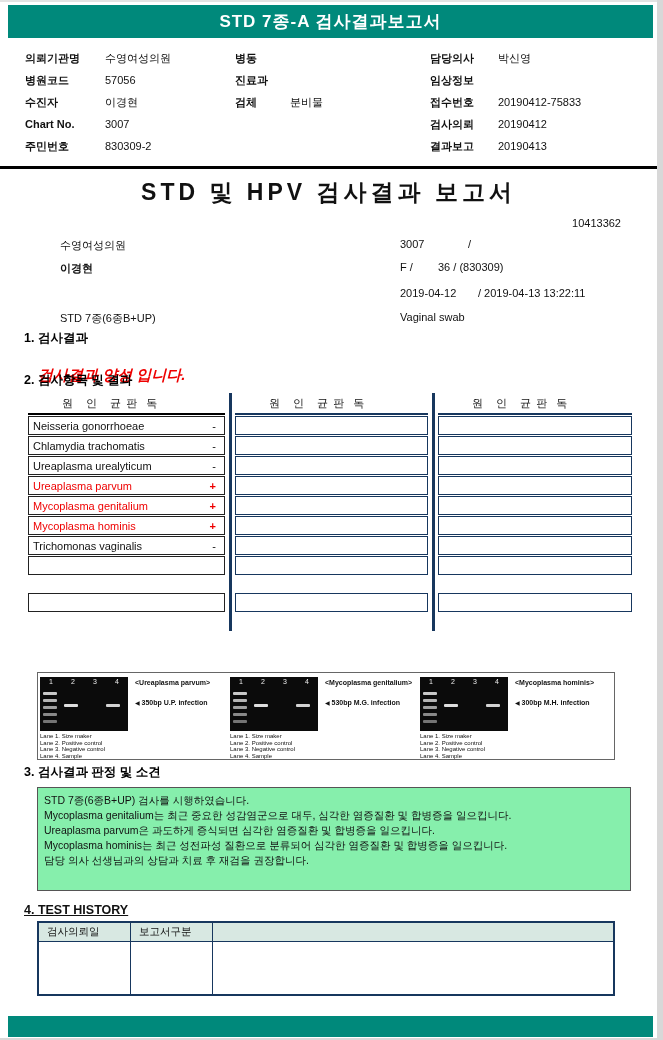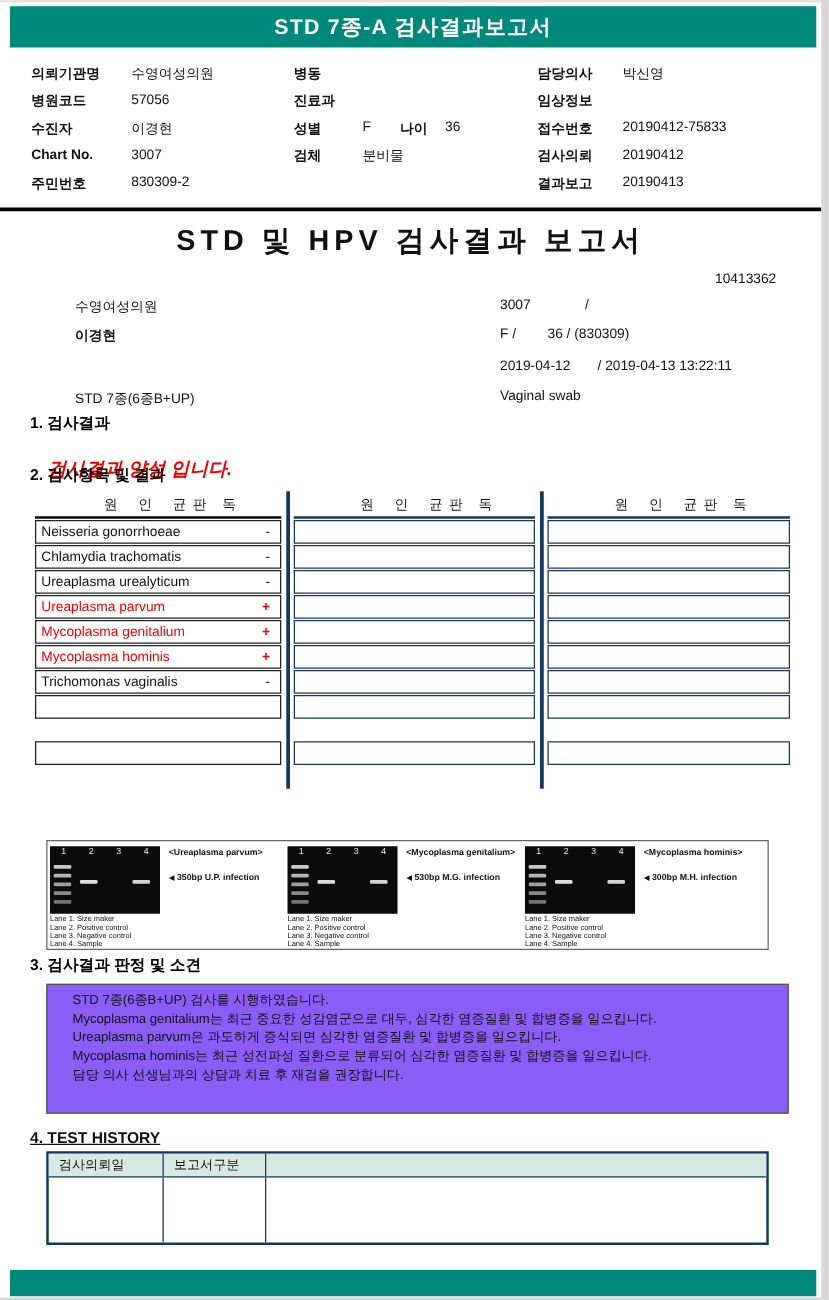--- a/index.html
+++ b/index.html
@@ -51,22 +51,22 @@
   .sec-heading{position:absolute;left:24px;font-size:12.5px;font-weight:bold;color:#000;}
   .sec1-heading{top:330px;}
   .sec1-result{position:absolute;top:366px;left:38px;font-size:15px;font-weight:bold;color:var(--red,#EE0000);font-style:italic;}
   .sec2-heading{top:372px;}
 
   .tables{position:absolute;top:393px;left:28px;width:606px;display:flex;align-items:flex-start;}
   .rtable{box-sizing:border-box;}
   .t1{width:201px;padding-right:4px;}
   .t2{width:203px;border-left:3px solid var(--navy,#17375E);padding:0 4px 0 3px;min-height:238px;}
   .t3{width:200px;border-left:3px solid var(--navy,#17375E);padding-left:3px;min-height:238px;}
-  .thead{height:20px;display:flex;justify-content:center;align-items:center;
-    padding:0 12px 0 34px;font-size:11px;border-bottom:2px solid #000;font-family:Liberation Mono, monospace;}
+  .thead{height:20px;display:flex;justify-content:flex-start;align-items:center;
+    padding:0 12px 0 34px;font-size:11px;border-bottom:2px solid #000;}
   .t2 .thead,.t3 .thead{border-bottom-color:var(--navy,#17375E);}
   .th-org{letter-spacing:5px;}
   .th-read{letter-spacing:3px;}
   .trow{height:19px;margin-top:1px;border:1px solid #222;display:flex;justify-content:space-between;
     align-items:center;padding:0 8px 0 4px;font-size:11px;background:#fff;box-sizing:border-box;}
   .t2 .trow,.t3 .trow{border-color:var(--navy,#17375E);}
   .gap-row{margin-top:18px;}
   .pos{color:var(--red,#EE0000);}
   .pos .res{font-weight:bold;}
 
@@ -79,21 +79,21 @@
   .lane-no{display:inline-block;}
   .gel-band{position:absolute;width:14px;height:3px;background:#dedede;border-radius:1px;}
   .gel-legend{margin-top:2px;font-size:6px;line-height:6.5px;color:#111;}
   .gel-right{padding-left:3px;width:98px;box-sizing:border-box;}
   .gel-title{font-size:7px;font-weight:bold;margin-top:2px;white-space:nowrap;}
   .gel-band-label{font-size:7px;font-weight:bold;margin-top:13px;white-space:nowrap;}
   .band-arrow{font-size:6px;}
 
   .sec3-heading{top:764px;}
   .sec3-box{position:absolute;top:787px;left:37px;width:594px;height:104px;border:1px solid #555;
-    box-sizing:border-box;padding:5px 20px;font-size:10.5px;line-height:15px;background:#8b5cf6;}
+    box-sizing:border-box;padding:5px 6px;font-size:10.5px;line-height:15px;background:#86efac;}
 
   .sec4-row{position:absolute;top:903px;left:24px;display:flex;align-items:center;white-space:nowrap;text-decoration:underline;}
   .sec4-heading{font-size:12.5px;font-weight:bold;}
   .sec4-note{margin-left:44px;font-size:10.5px;}
 
   .history-table{position:absolute;top:921px;left:37px;width:578px;border:2px solid var(--navy,#17375E);
     box-sizing:border-box;background:#fff;}
   .history-head{display:flex;height:18px;background:var(--history-header-bg,#D8E8E2);
     border-bottom:1px solid var(--navy,#17375E);font-size:10.5px;}
   .hh-cell{display:flex;align-items:center;padding-left:8px;border-right:1px solid var(--navy,#17375E);box-sizing:border-box;font-family:Liberation Serif, serif;}
@@ -142,26 +142,20 @@
         </div>
       </div>
     <div class="hcol col-mid" id="header-mid">
         <div class="hrow">
           <span class="hlabel">병동</span>
           <span class="hvalue"></span>
         </div>
         <div class="hrow">
           <span class="hlabel">진료과</span>
           <span class="hvalue"></span>
-        </div>
-        <div class="hrow">
-          <span class="hlabel">성별</span>
-          <span class="hvalue">F</span>
-          <span class="hlabel hlabel2">나이</span>
-          <span class="hvalue">36</span>
         </div>
         <div class="hrow">
           <span class="hlabel">검체</span>
           <span class="hvalue">분비물</span>
         </div>
       </div>
     <div class="hcol col-right" id="header-right">
         <div class="hrow">
           <span class="hlabel">담당의사</span>
           <span class="hvalue">박신영</span>

